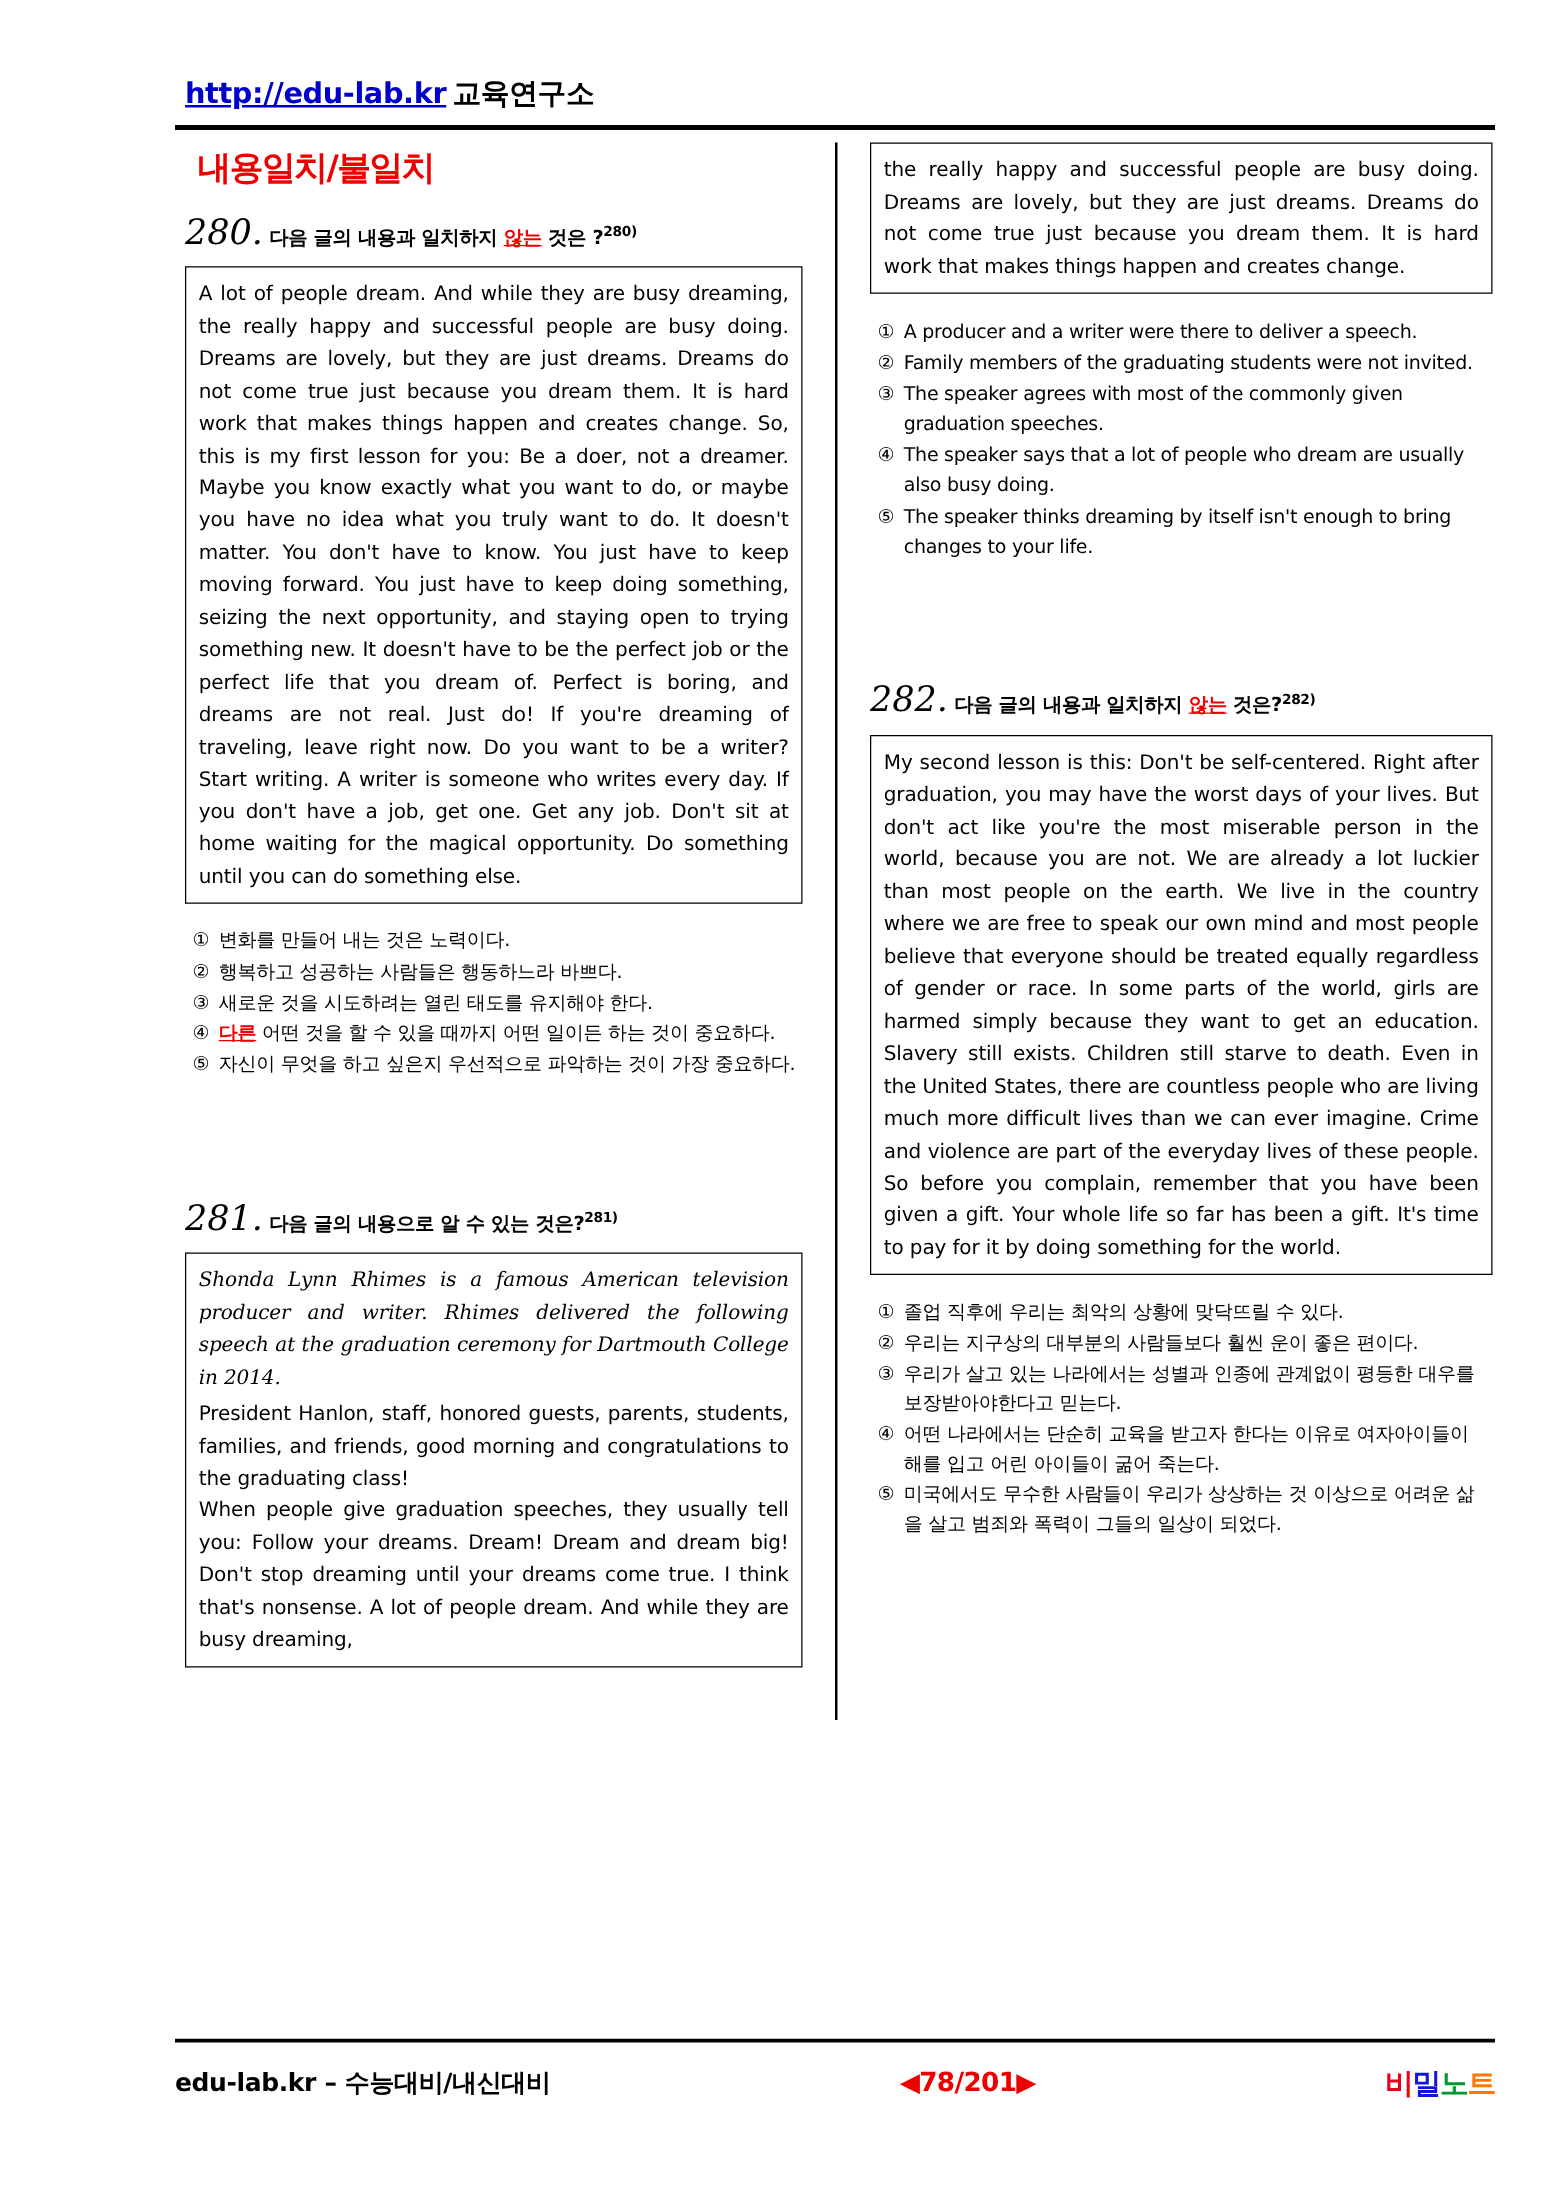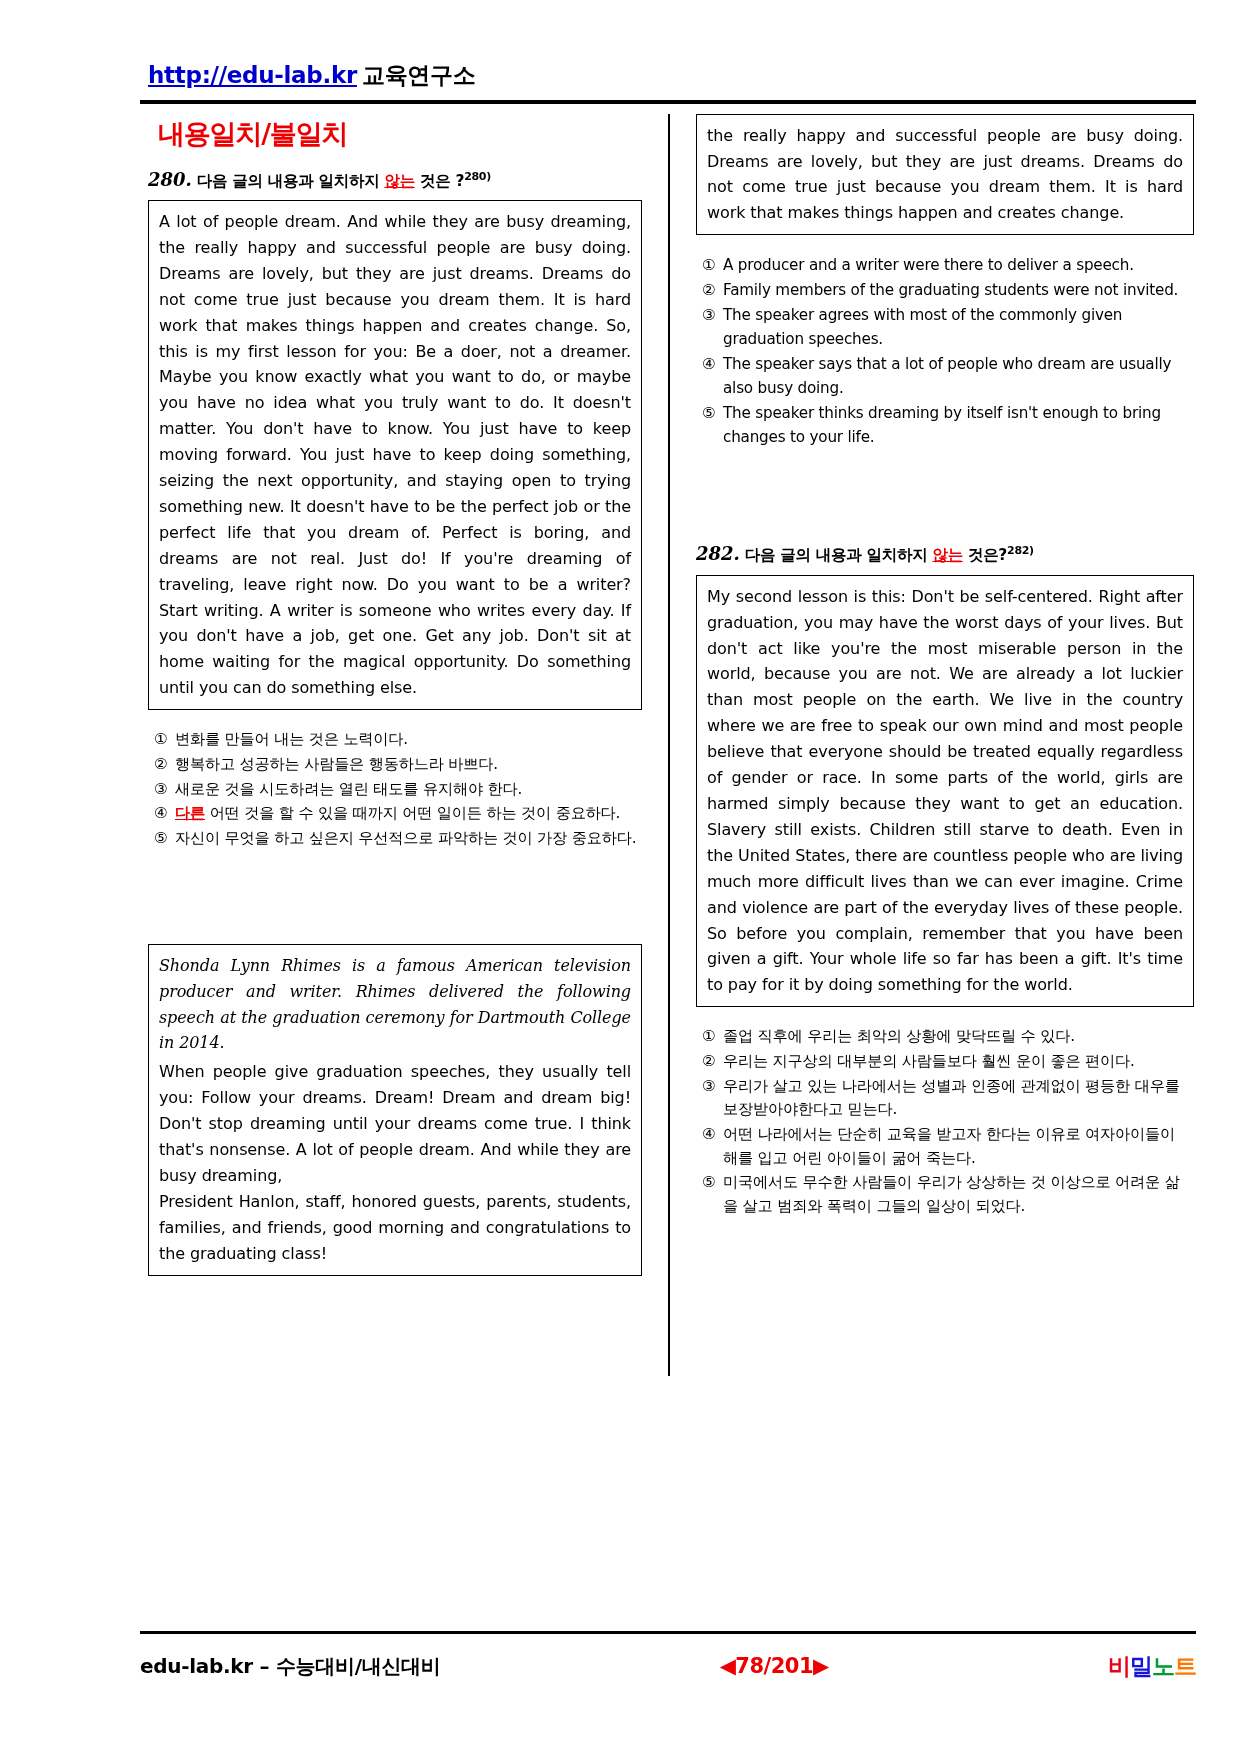--- a/index.html
+++ b/index.html
@@ -84,22 +84,22 @@
   .q-head {
     font-size: 15.5px;
     font-weight: bold;
     margin: 0 0 9px 0;
     letter-spacing: -0.3px;
     line-height: 1.3;
   }
   .q-num {
     font-family: "DejaVu Serif", "Liberation Serif", serif;
     font-style: italic;
-    font-weight: bold;
-    font-size: 18px;
+    font-weight: normal;
+    font-size: 28px;
     letter-spacing: 0px;
     margin-right: 5px;
   }
   .q-stem { font-size: 15.5px; }
   .neg {
     color: #ee0000;
     text-decoration: underline;
     font-weight: bold;
   }
   .q-sup {
@@ -234,25 +234,28 @@
           <span class="choice-text"><span class="hl">다른</span> <span>어떤 것을 할 수 있을 때까지 어떤 일이든 하는 것이 중요하다.</span></span>
         </div>
         <div class="choice">
           <span class="choice-mark">⑤</span>
           <span class="choice-text">자신이 무엇을 하고 싶은지 우선적으로 파악하는 것이 가장 중요하다.</span>
         </div>
       </div>
 
       <div class="spacer-lg"></div>
 
+      <div class="q-head">
+        <span class="q-num">281.</span><span class="q-stem">다음 글의 내용으로 알 수 있는 것은?</span><span class="q-sup">281)</span>
+      </div>
 
       <div class="passage">
         <span class="blk-serif">Shonda Lynn Rhimes is a famous American television producer and writer. Rhimes delivered the following speech at the graduation ceremony for Dartmouth College in 2014.</span>
+        <span class="blk-sans">President Hanlon, staff, honored guests, parents, students, families, and friends, good morning and congratulations to the graduating class!</span>
         <span class="blk-sans"> When people give graduation speeches, they usually tell you: Follow your dreams. Dream! Dream and dream big! Don't stop dreaming until your dreams come true. I think that's nonsense. A lot of people dream. And while they are busy dreaming,</span>
-        <span class="blk-sans">President Hanlon, staff, honored guests, parents, students, families, and friends, good morning and congratulations to the graduating class!</span>
       </div>
 
     </div>
 
     <div class="col col-right">
 
       <div class="passage">
         <p>the really happy and successful people are busy doing. Dreams are lovely, but they are just dreams. Dreams do not come true just because you dream them. It is hard work that makes things happen and creates change.</p>
       </div>
 

